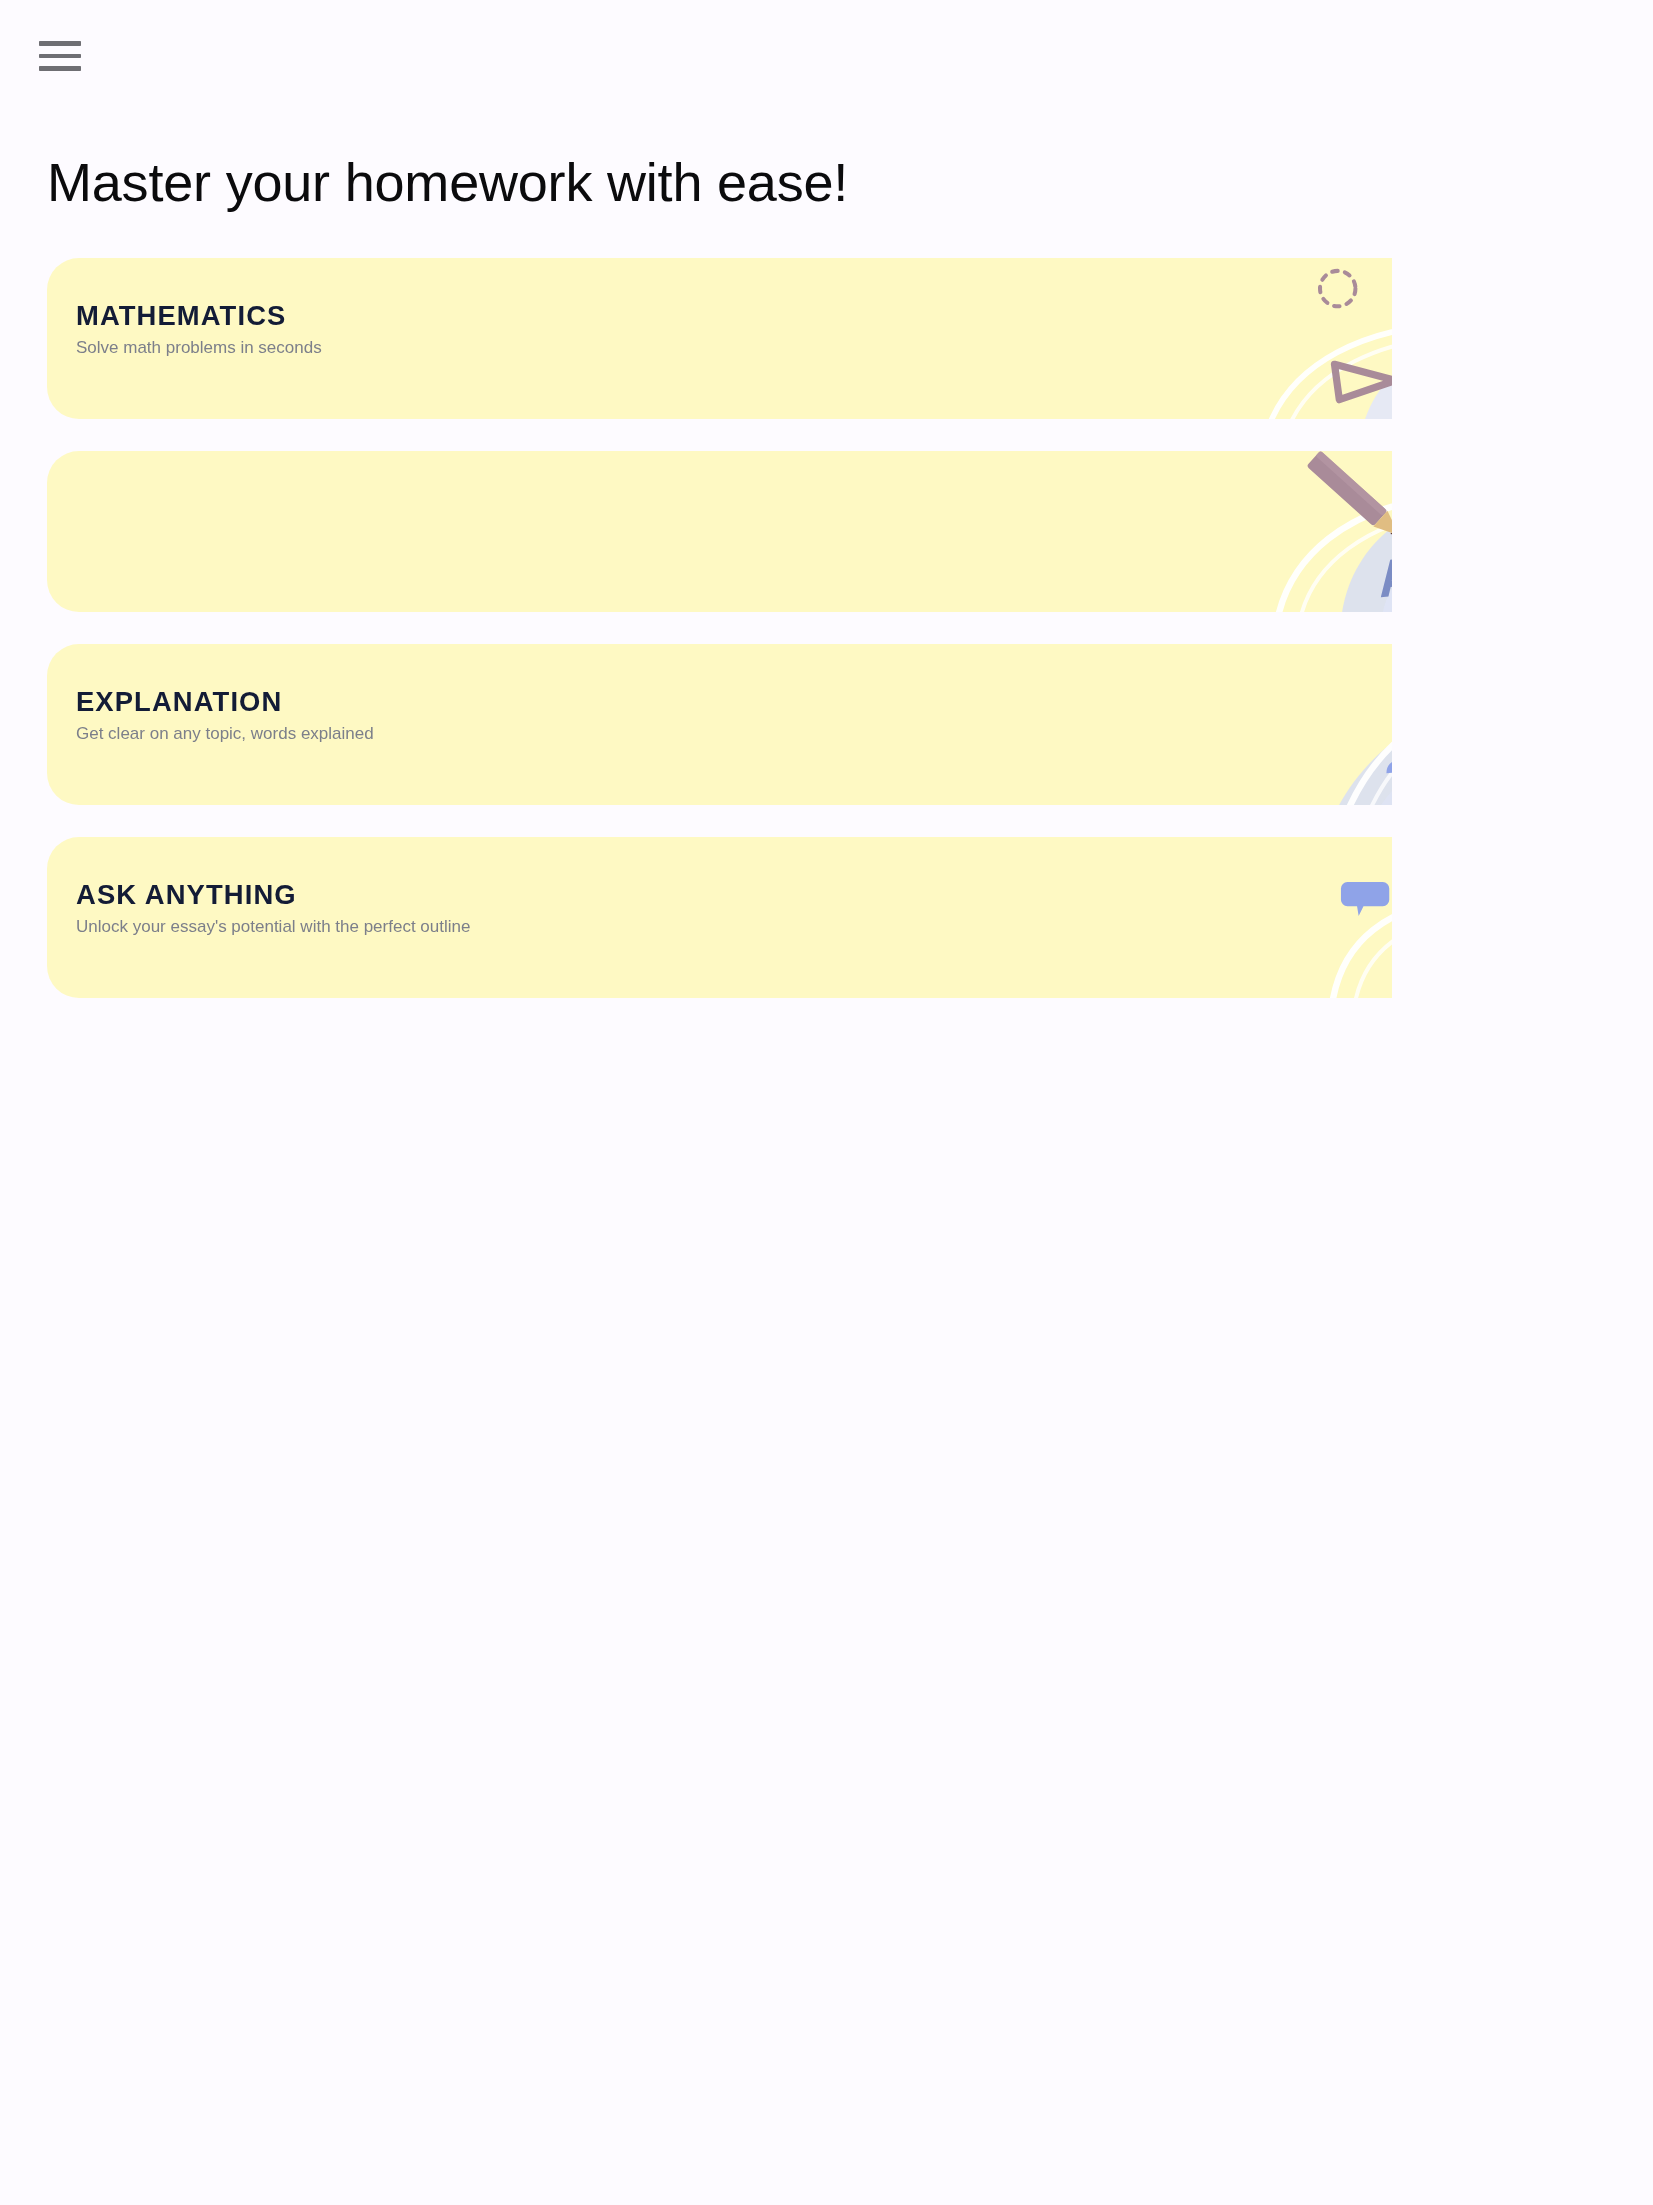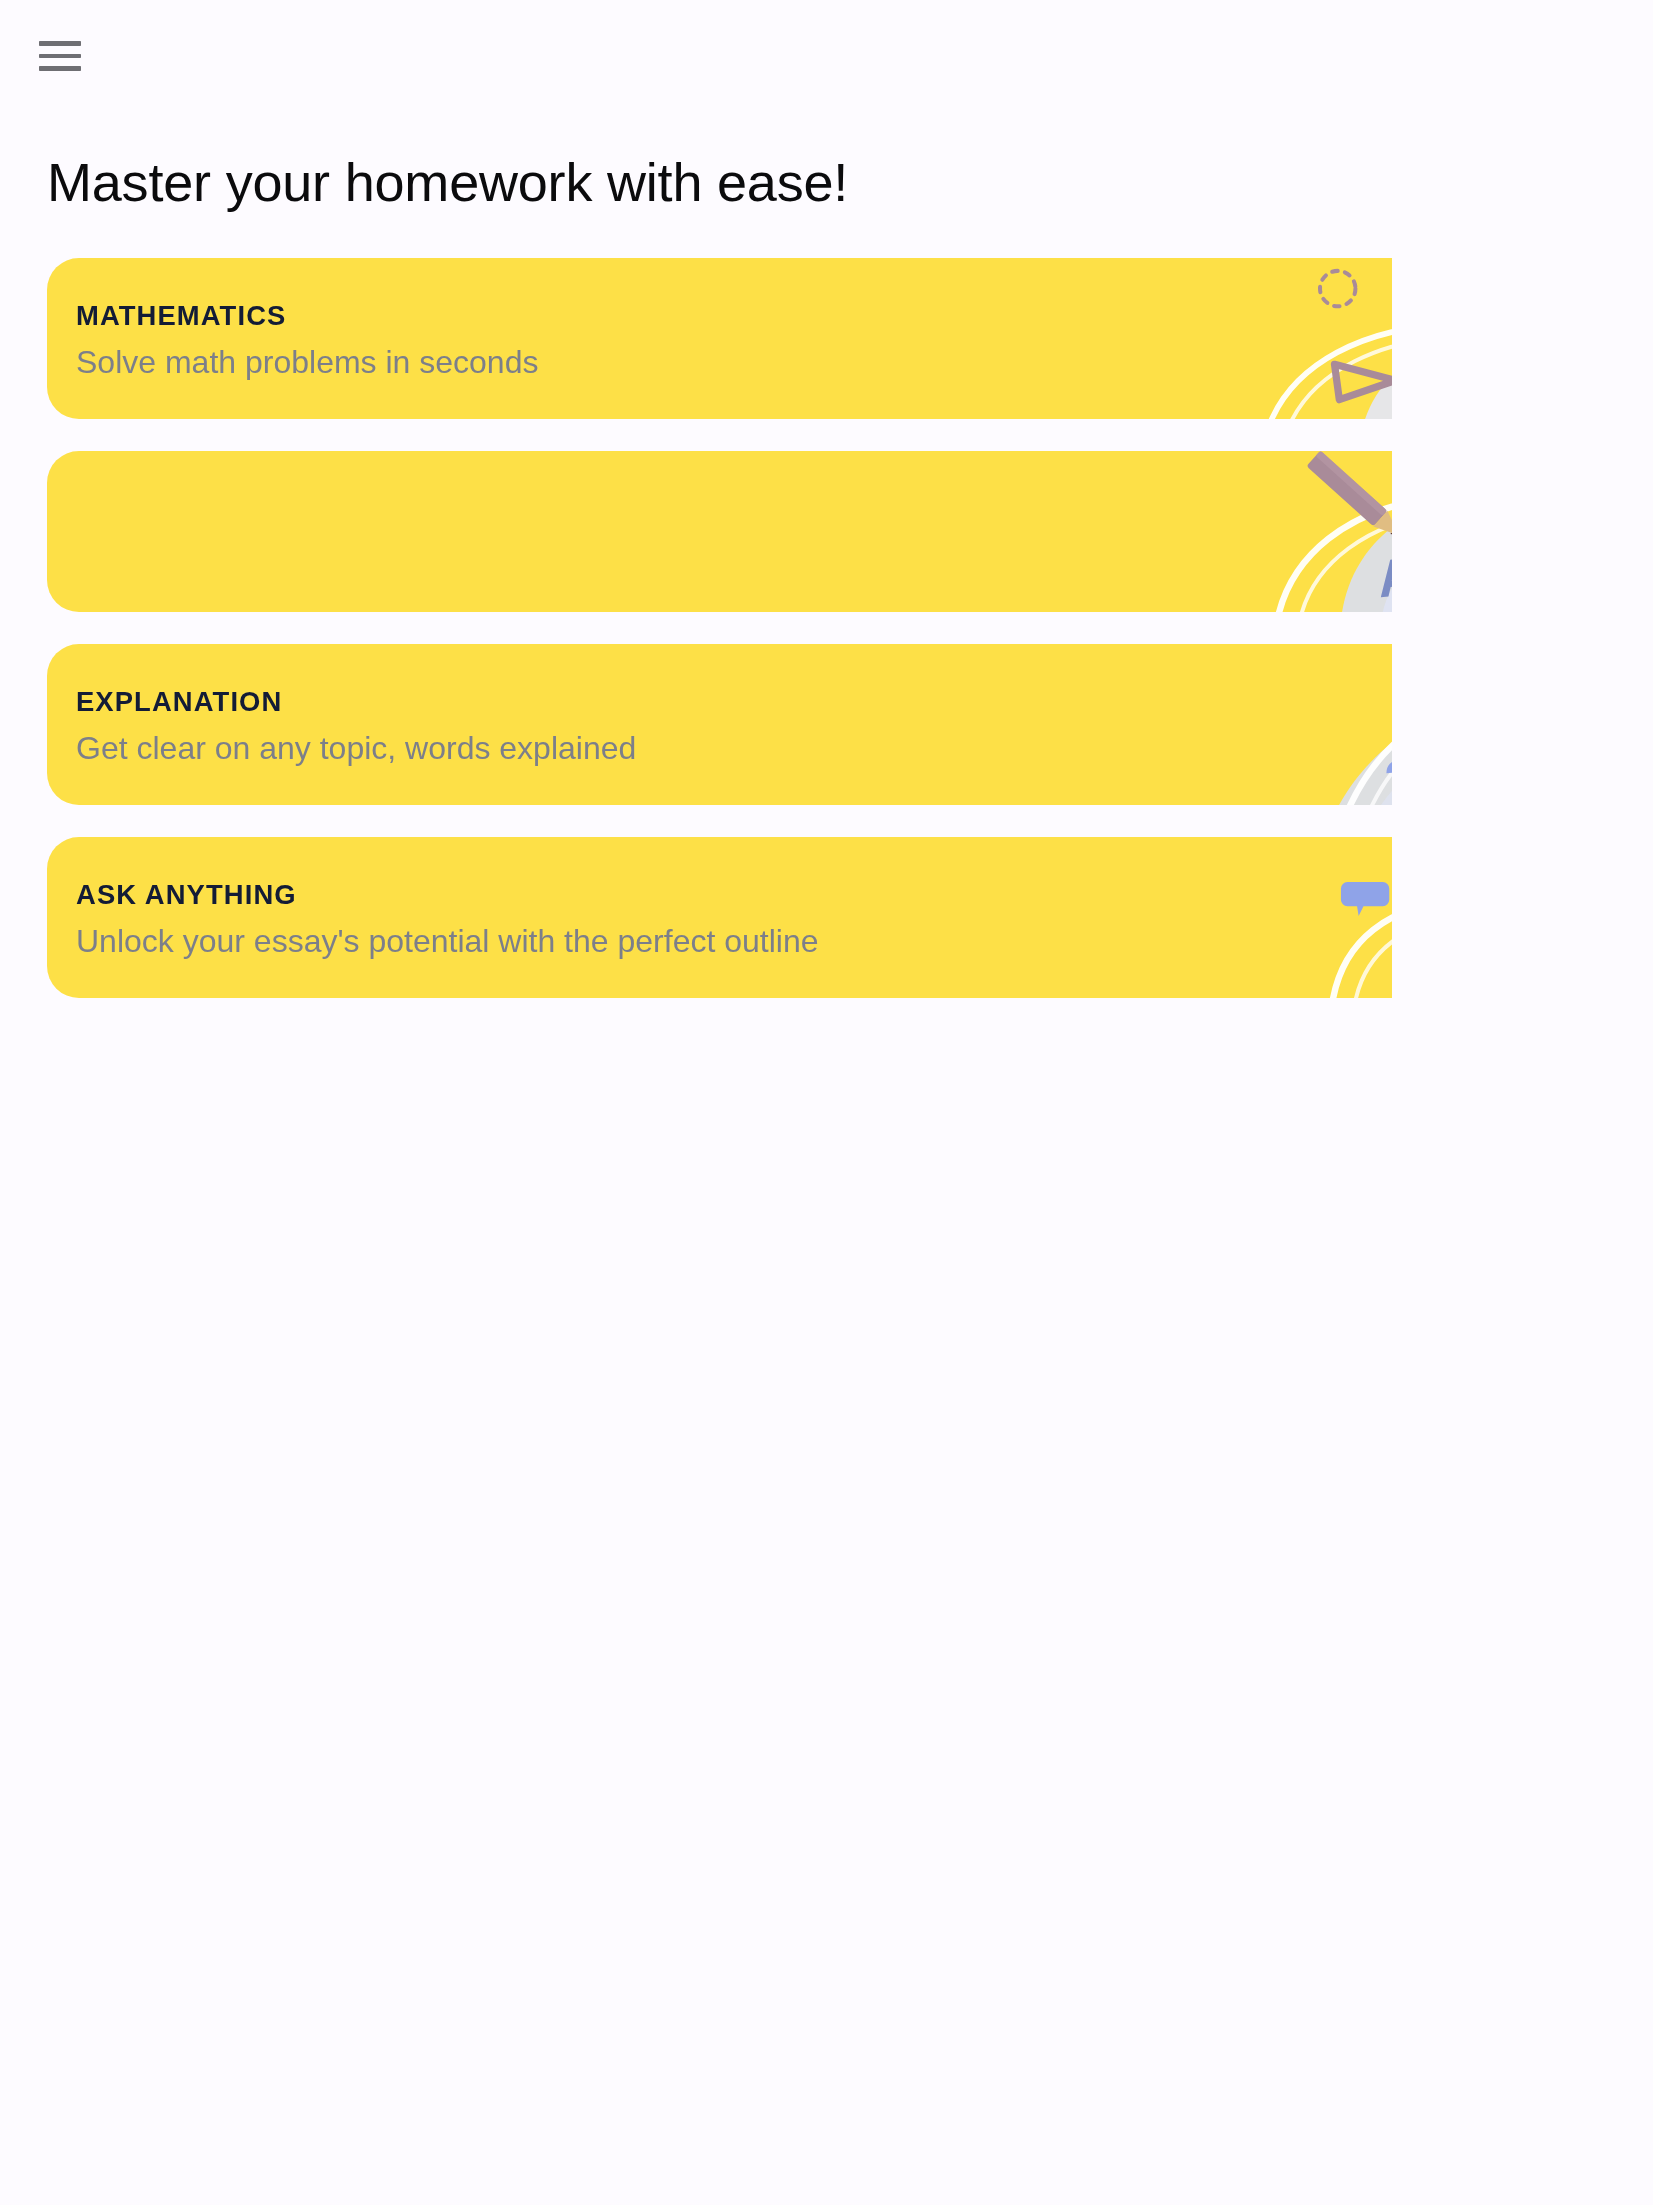--- a/index.html
+++ b/index.html
@@ -70,21 +70,21 @@
     position: absolute;
     left: 47px;
     top: 258px;
     width: 1568px;
   }
 
   .card {
     position: relative;
     width: 1568px;
     height: 161px;
-    background: #fde047;
+    background: #fef9c3;
     border-radius: 32px;
     margin-bottom: 32px;
     overflow: hidden;
     cursor: pointer;
   }
 
   .card-text {
     position: absolute;
     left: 29px;
     top: 42px;
@@ -97,25 +97,25 @@
     font-weight: 700;
     font-size: 27.4px;
     line-height: 31px;
     letter-spacing: 1.1px;
     color: #131c36;
     text-transform: uppercase;
     white-space: nowrap;
   }
 
   .card-sub {
-    margin-top: 17px;
+    margin-top: 2px;
     font-family: "Liberation Sans Narrow", "Liberation Sans", sans-serif;
     font-stretch: condensed;
     font-weight: 400;
-    font-size: 32px;
+    font-size: 17px;
     line-height: 29px;
     color: #7c7f8a;
     white-space: nowrap;
   }
 
   
   .illus {
     position: absolute;
     right: 0;
     top: 0;

